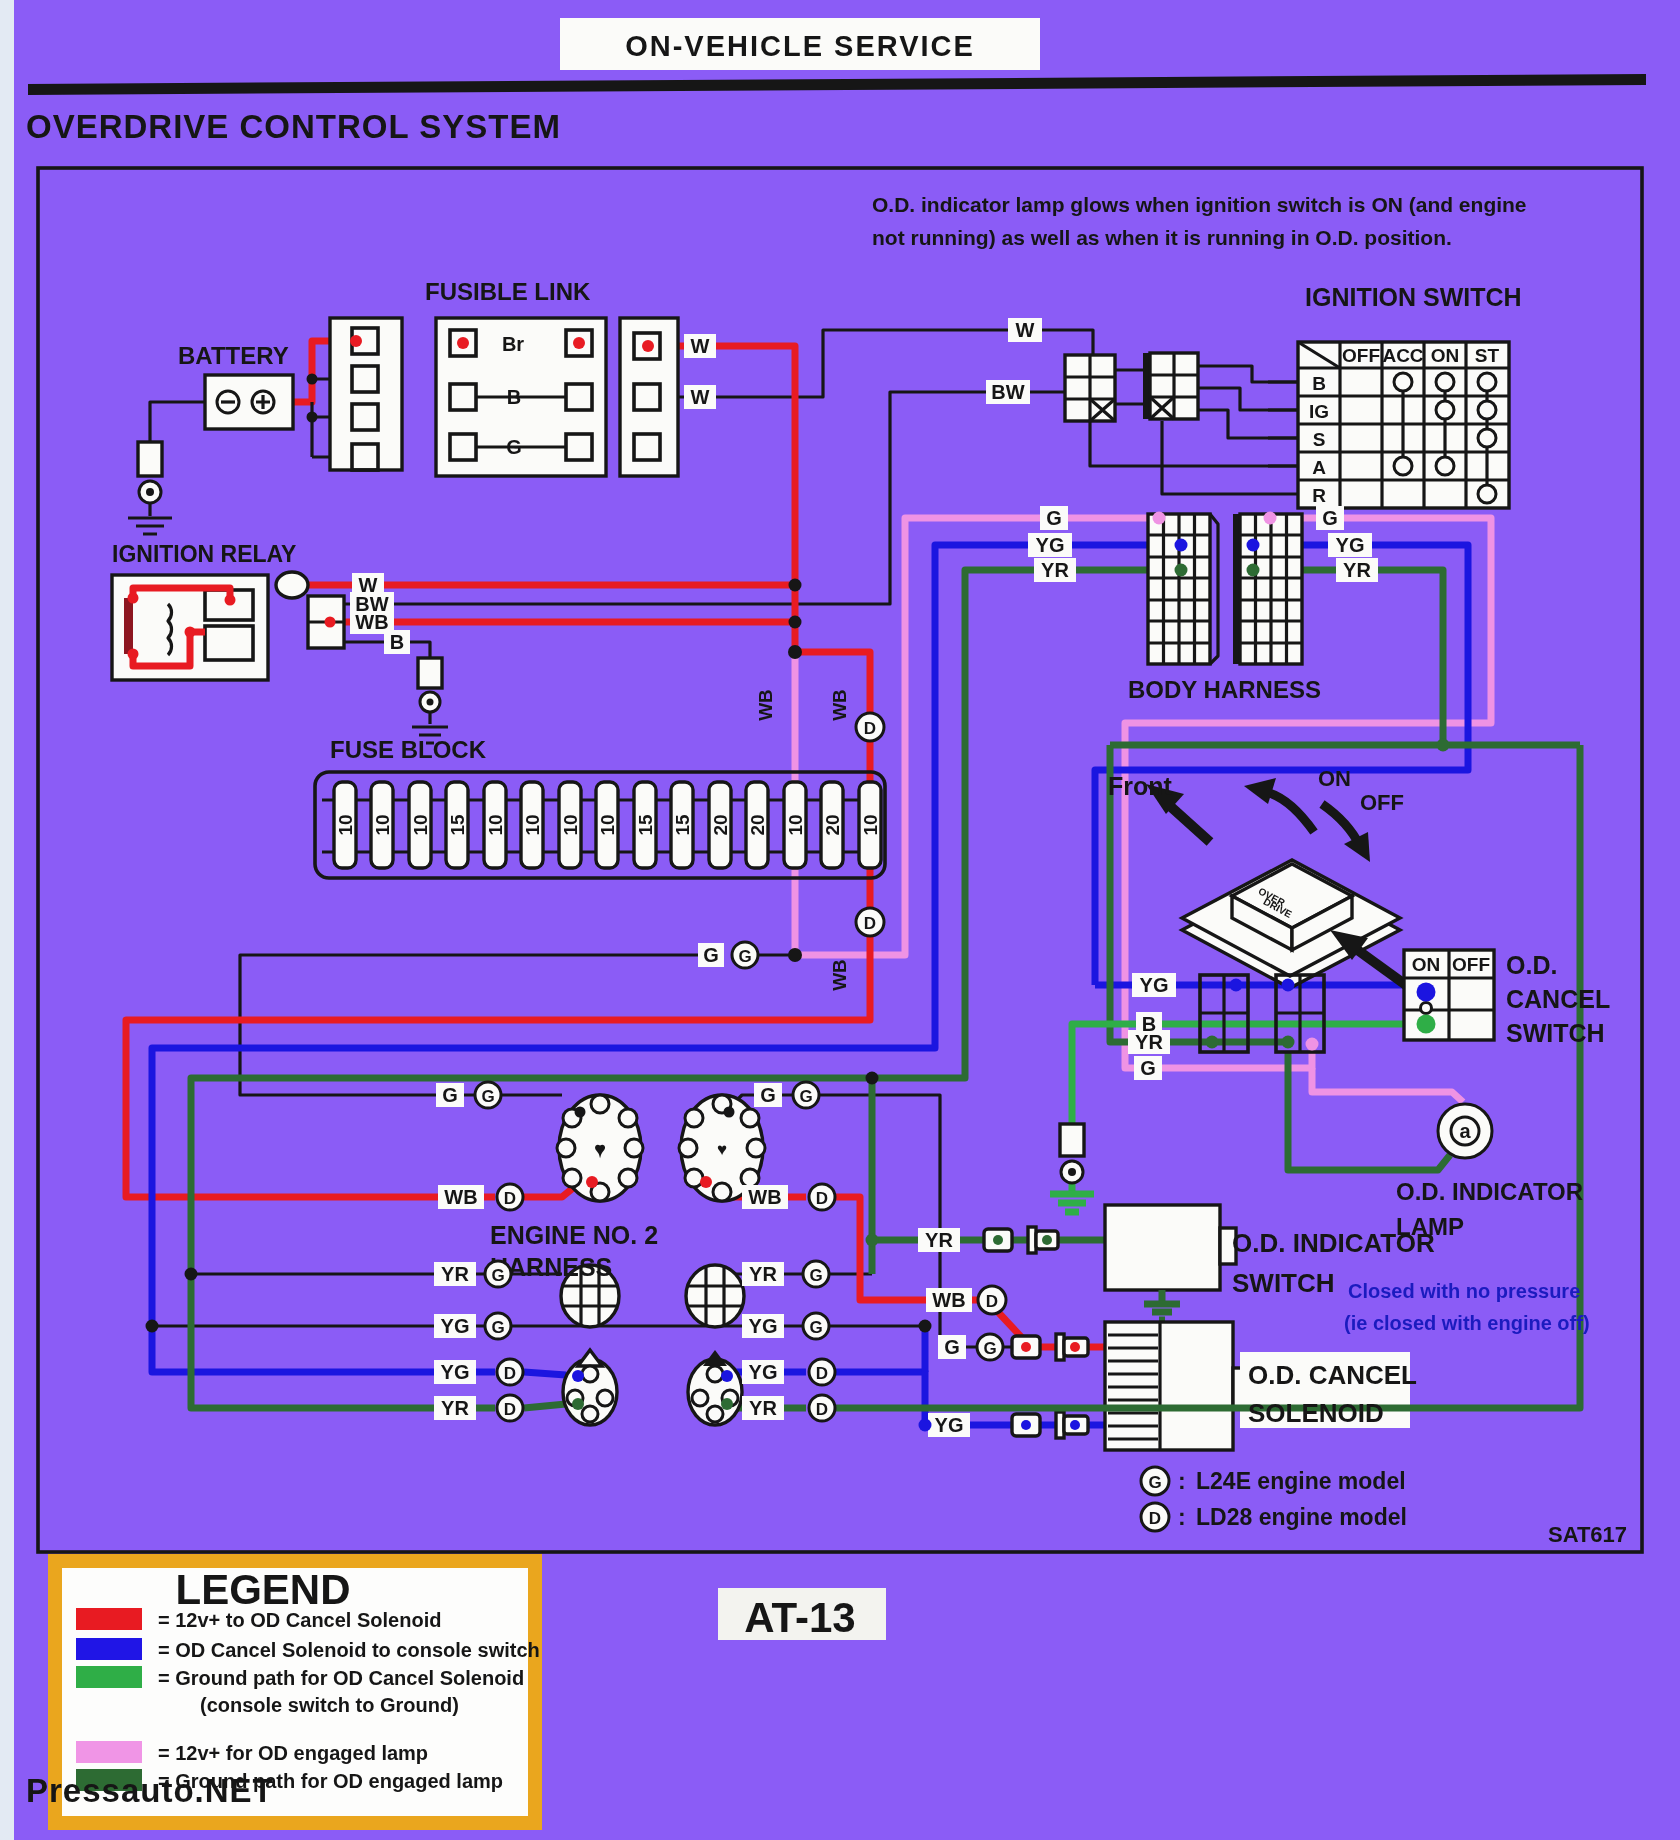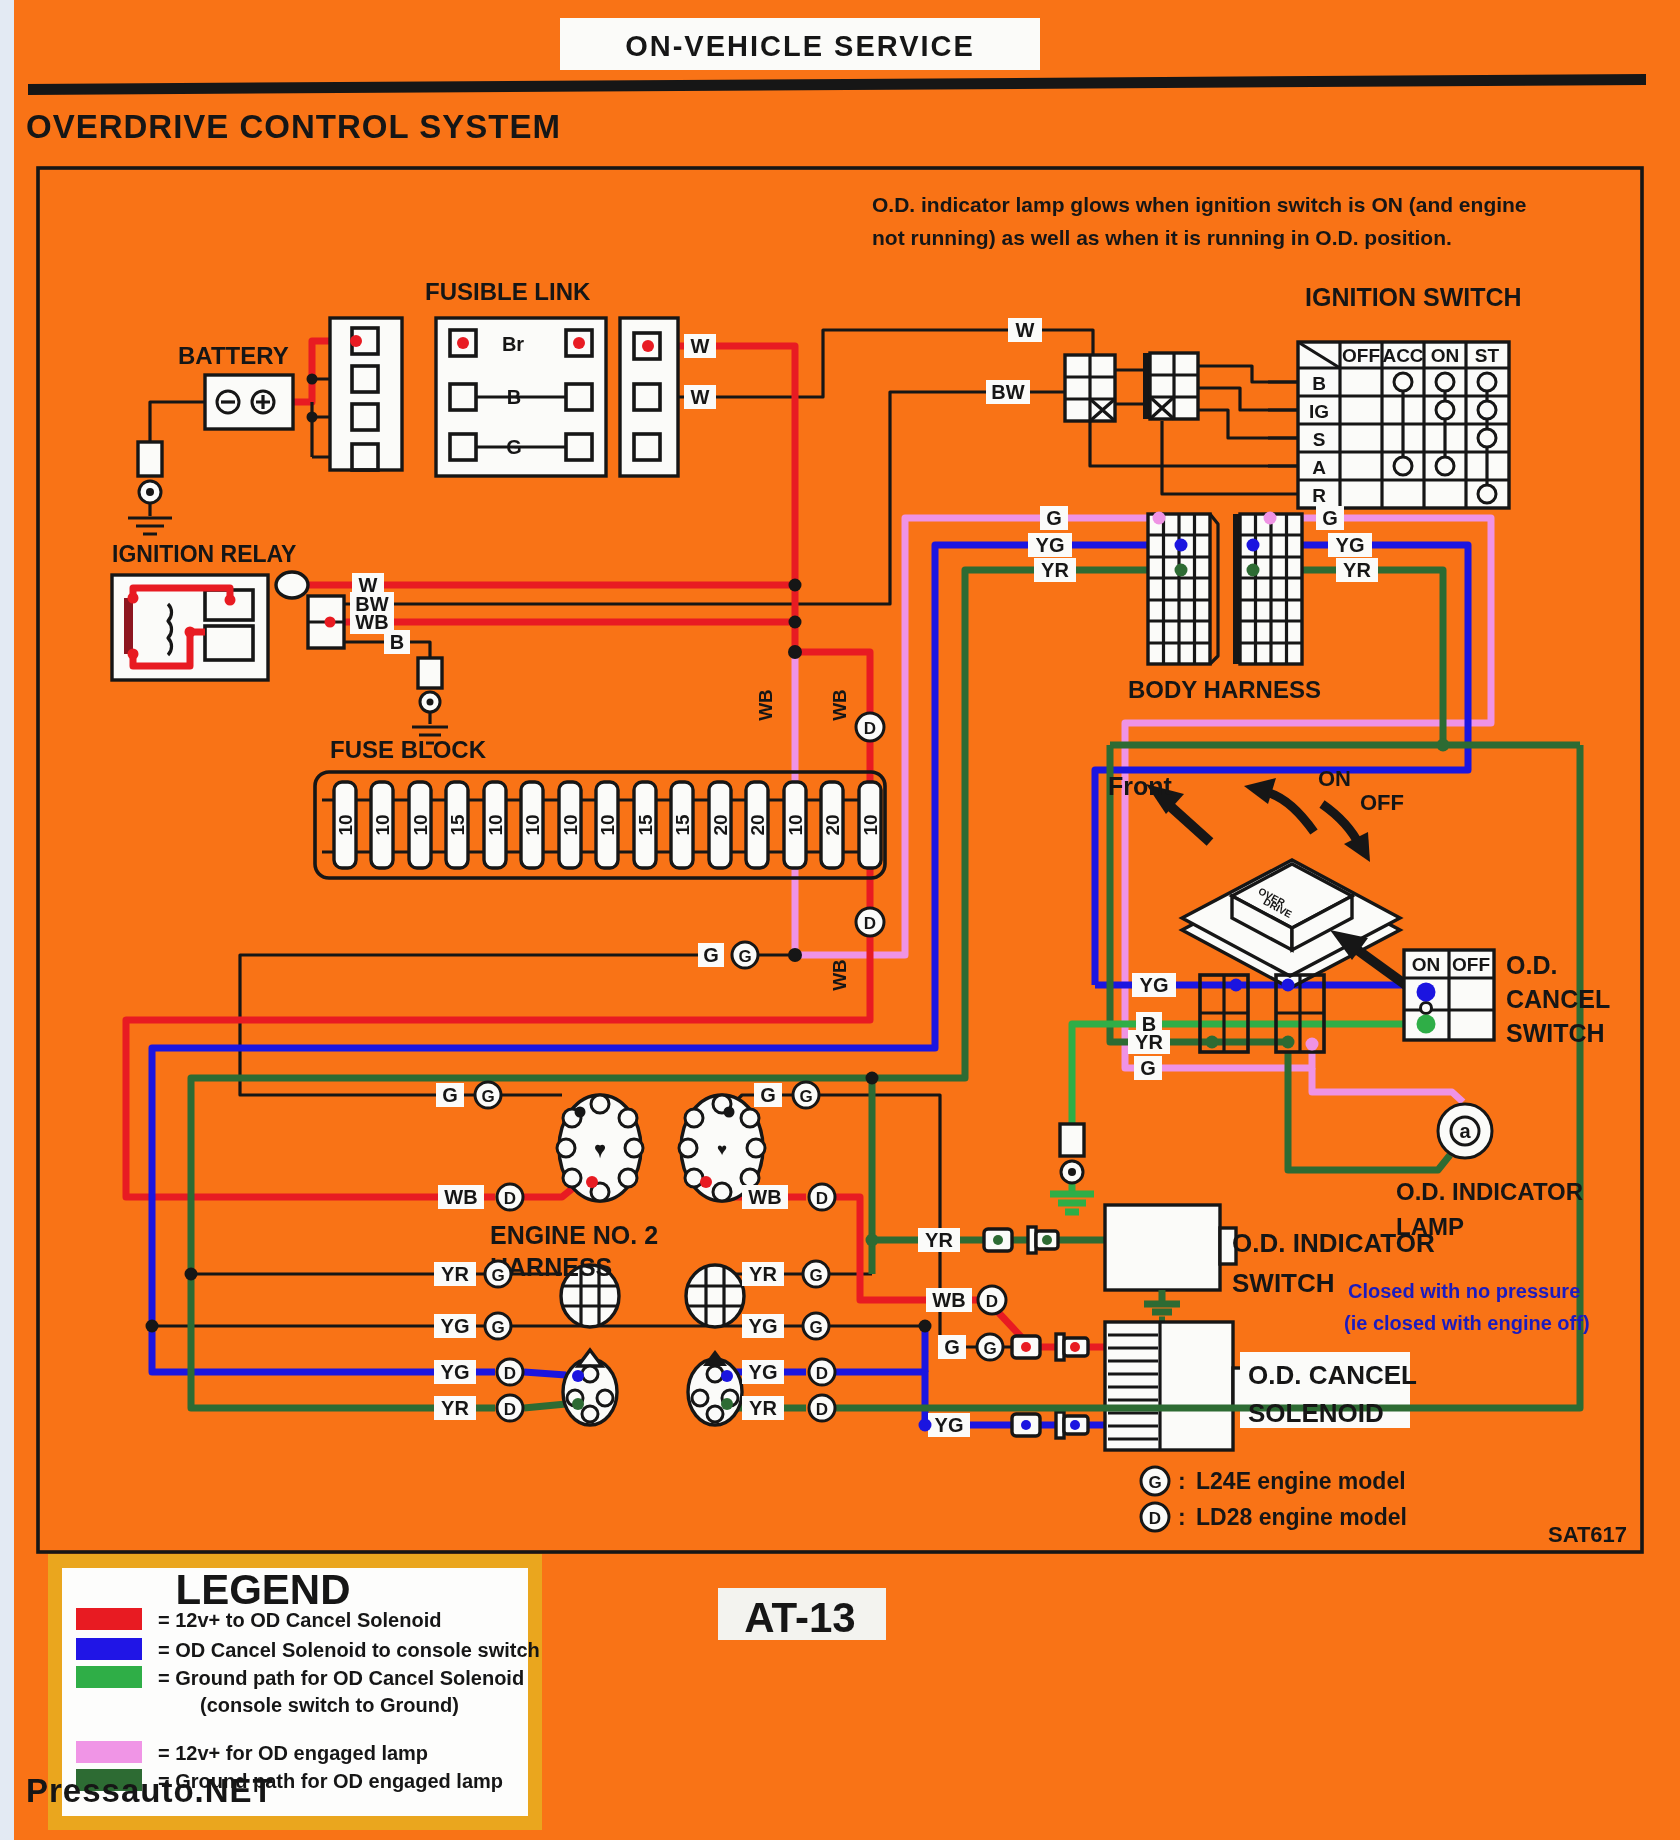--- a/index.html
+++ b/index.html
@@ -1,16 +1,16 @@
 <!DOCTYPE html>
 <html><head>
 <meta charset="utf-8">
 <style>
   html,body{margin:0;padding:0;background:#fff;}
-  #page{position:relative;width:1680px;height:1840px;background:#f97316;overflow:hidden;}
+  #page{position:relative;width:1680px;height:1840px;background:#8b5cf6;overflow:hidden;}
   svg{position:absolute;left:0;top:0;}
   text{font-family:"Liberation Sans","DejaVu Sans",sans-serif;font-weight:bold;fill:#161616;}
   .mid{text-anchor:middle}
   .f9{font-size:10px}.f17{font-size:17px}.f19{font-size:19px}.f20{font-size:20px}
   .f21{font-size:21px}.f22{font-size:22px}.f23{font-size:23px}.f24{font-size:24px}
   .f25{font-size:25px}.f26{font-size:26px}.f29{font-size:29px;letter-spacing:2px}
   .f33{font-size:33px;letter-spacing:1px}.f42{font-size:42px}
   .wire{fill:none;stroke-linejoin:round}
   .blk{stroke:#161616;stroke-width:3.2}
   .red{stroke:#e81b22;stroke-width:7}

